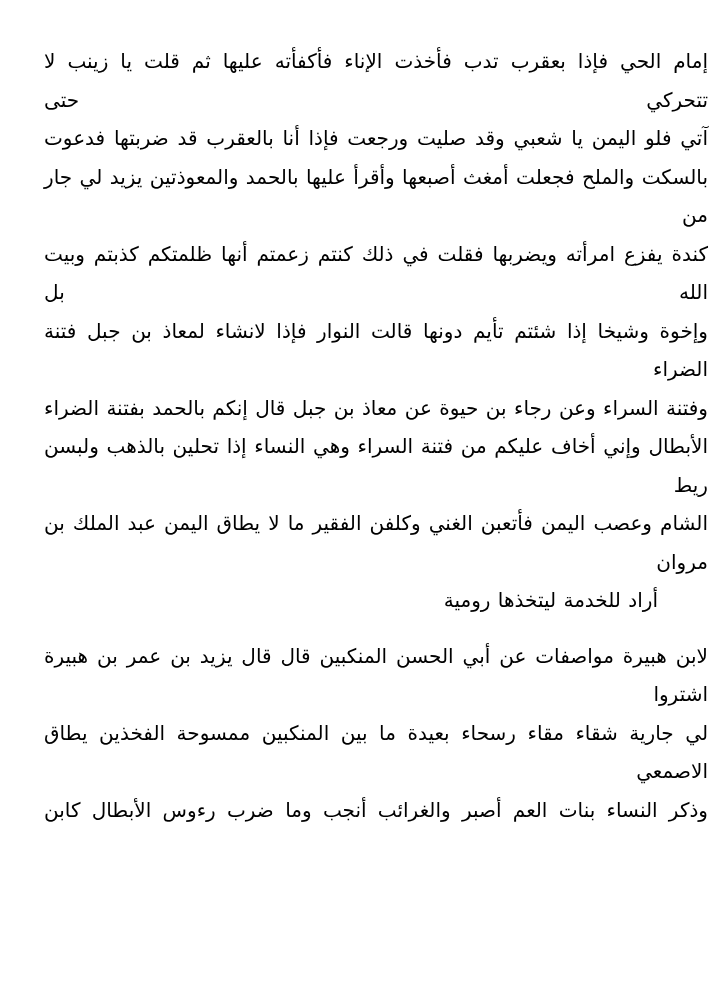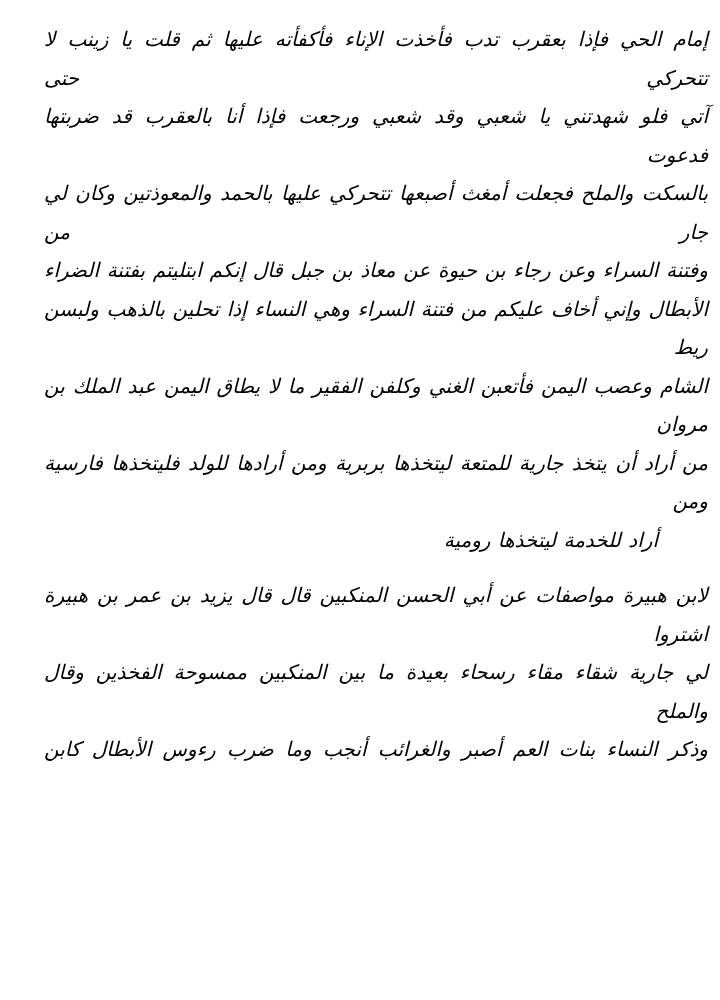--- a/index.html
+++ b/index.html
@@ -6,28 +6,27 @@
     margin: 0;
     padding: 0;
     background: #ffffff;
   }
   .page {
     position: relative;
     width: 720px;
     height: 1000px;
     background: #ffffff;
     box-sizing: border-box;
-    padding: 20px 12px 0 44px;
+    padding: 42px 12px 0 44px;
     direction: rtl;
     unicode-bidi: embed;
     font-family: "DejaVu Sans", sans-serif;
     font-size: 20px;
     color: #000000;
     overflow: hidden;
-    font-style: italic;
   }
   .paragraph {
     margin: 0;
   }
   .paragraph + .paragraph {
     margin-top: 17px;
   }
   .text-line {
     line-height: 38.5px;
     text-align: justify;
@@ -41,29 +40,30 @@
     padding-right: 50px;
   }
 </style>
 </head>
 <body>
 
 <div class="page">
 
   <div class="paragraph">
     <div class="text-line">إمام الحي فإذا بعقرب تدب فأخذت الإناء فأكفأته عليها ثم قلت يا زينب لا تتحركي حتى</div>
-    <div class="text-line">آتي فلو شهدتني يا شعبي وقد شعبي ورجعت فإذا أنا بالعقرب قد ضربتها فدعوت</div>
-    <div class="text-line">بالسكت والملح فجعلت أمغث أصبعها تتحركي عليها بالحمد والمعوذتين وكان لي جار من</div>
-    <div class="text-line">وفتنة السراء وعن رجاء بن حيوة عن معاذ بن جبل قال إنكم ابتليتم بفتنة الضراء</div>
+    <div class="text-line">آتي فلو اليمن يا شعبي وقد صليت ورجعت فإذا أنا بالعقرب قد ضربتها فدعوت</div>
+    <div class="text-line">بالسكت والملح فجعلت أمغث أصبعها وأقرأ عليها بالحمد والمعوذتين يزيد لي جار من</div>
+    <div class="text-line">كندة يفزع امرأته ويضربها فقلت في ذلك كنتم زعمتم أنها ظلمتكم كذبتم وبيت الله بل</div>
+    <div class="text-line">وإخوة وشيخا إذا شئتم تأيم دونها قالت النوار فإذا لانشاء لمعاذ بن جبل فتنة الضراء</div>
+    <div class="text-line">وفتنة السراء وعن رجاء بن حيوة عن معاذ بن جبل قال إنكم بالحمد بفتنة الضراء</div>
     <div class="text-line">الأبطال وإني أخاف عليكم من فتنة السراء وهي النساء إذا تحلين بالذهب ولبسن ريط</div>
     <div class="text-line">الشام وعصب اليمن فأتعبن الغني وكلفن الفقير ما لا يطاق اليمن عبد الملك بن مروان</div>
-    <div class="text-line">من أراد أن يتخذ جارية للمتعة ليتخذها بربرية ومن أرادها للولد فليتخذها فارسية ومن</div>
     <div class="text-line last-line">أراد للخدمة ليتخذها رومية</div>
   </div>
 
   <div class="paragraph">
     <div class="text-line">لابن هبيرة مواصفات عن أبي الحسن المنكبين قال قال يزيد بن عمر بن هبيرة اشتروا</div>
-    <div class="text-line">لي جارية شقاء مقاء رسحاء بعيدة ما بين المنكبين ممسوحة الفخذين وقال والملح</div>
+    <div class="text-line">لي جارية شقاء مقاء رسحاء بعيدة ما بين المنكبين ممسوحة الفخذين يطاق الاصمعي</div>
     <div class="text-line">وذكر النساء بنات العم أصبر والغرائب أنجب وما ضرب رءوس الأبطال كابن</div>
 
   </div>
 
 </div>
 
 </body></html>

